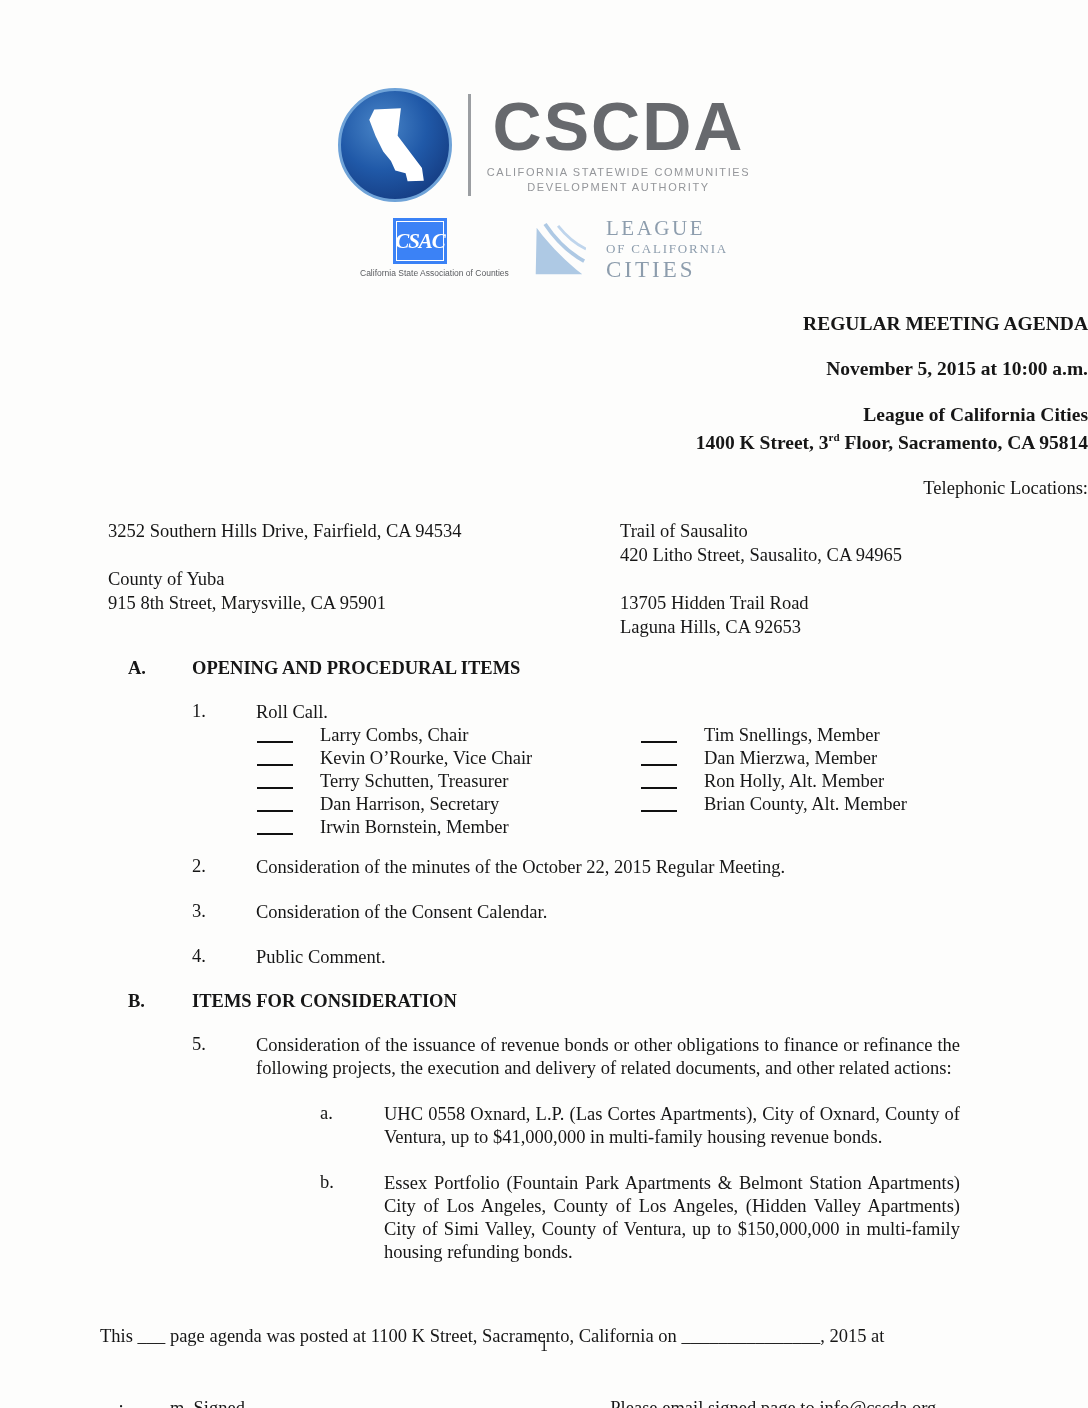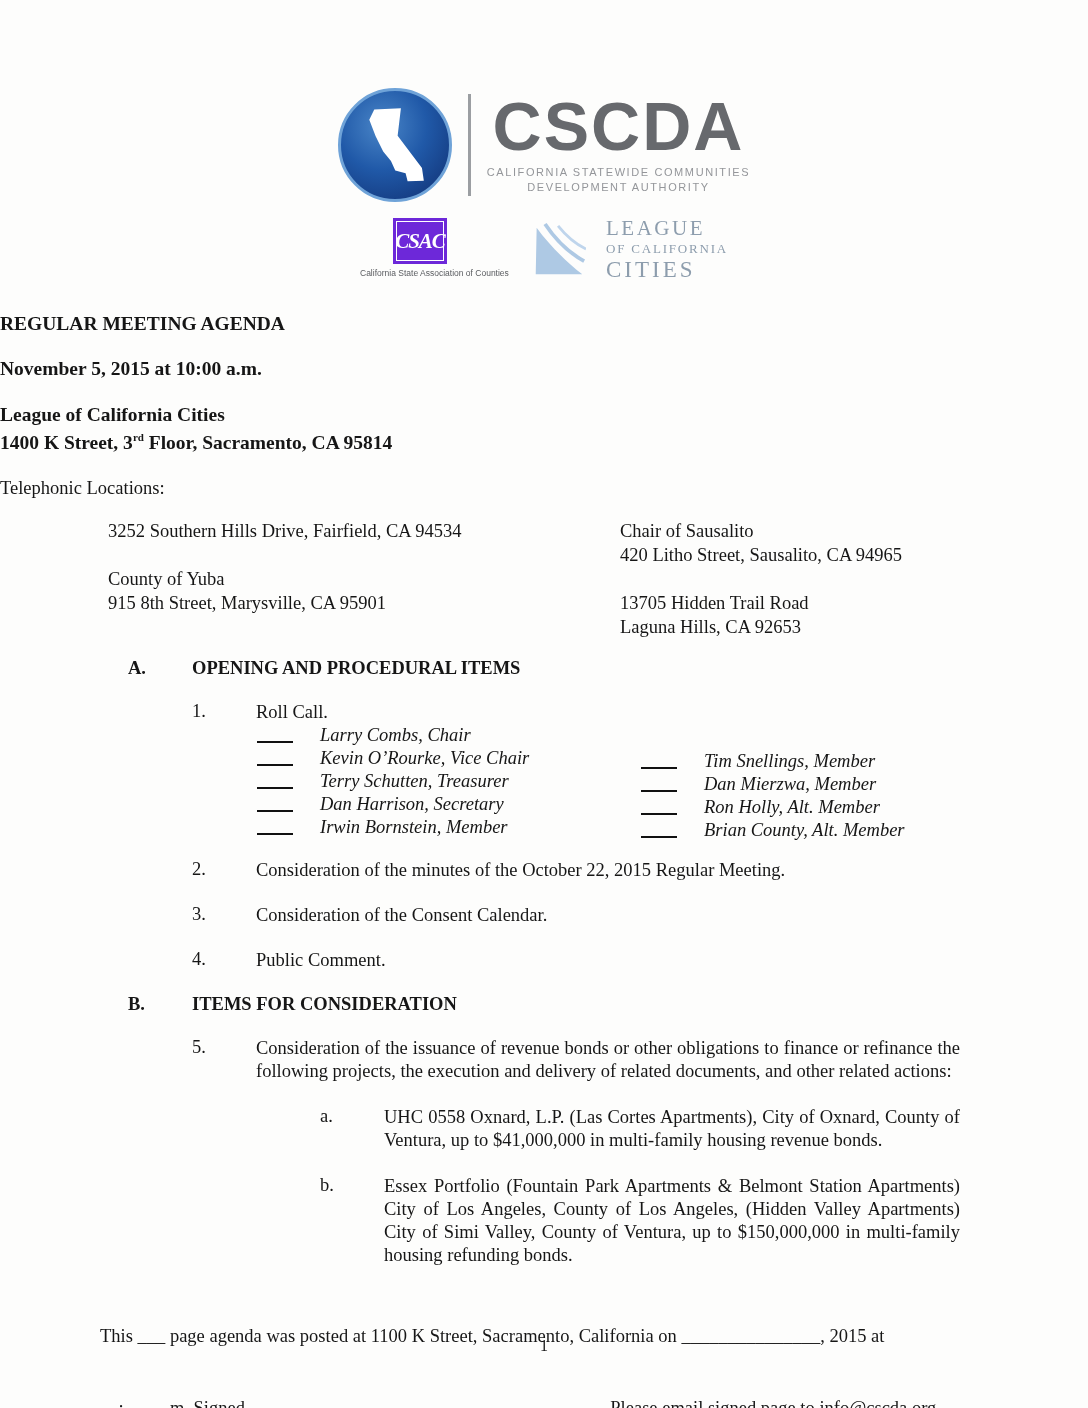--- a/index.html
+++ b/index.html
@@ -29,33 +29,33 @@
     font-family:"Liberation Sans", sans-serif; font-weight:bold;
     font-size:68px; line-height:0.92; color:#67696d; letter-spacing:2px;
   }
   .cscda-tagline {
     font-family:"Liberation Sans", sans-serif;
     font-size:11px; color:#94969a; letter-spacing:1.6px; line-height:1.35; margin-top:7px;
   }
 
   .logo-row2 { display:flex; justify-content:center; align-items:flex-start; gap:52px; margin-top:16px; height:64px; }
   .csac { text-align:center; width:120px; }
-  .csac-square { width:54px; height:46px; background:#6d28d9; margin:0 auto; position:relative; }
+  .csac-square { width:54px; height:46px; background:#3b82f6; margin:0 auto; position:relative; }
   .csac-inner { position:absolute; top:3px; left:3px; right:3px; bottom:3px; border:1px solid #ffffff; display:flex; align-items:center; justify-content:center; }
   .csac-acronym-text { color:#ffffff; font-style:italic; font-weight:bold; font-size:21px; letter-spacing:-1px; }
   .csac-caption { font-family:"Liberation Sans", sans-serif; font-size:8.5px; color:#5a5c60; margin-top:4px; white-space:nowrap; }
 
   .league { display:flex; align-items:center; gap:20px; }
   .league-text { text-align:left; color:#8d9dad; line-height:1; }
   .league-l1 { font-size:21px; letter-spacing:2.5px; }
   .league-l2 { font-size:13px; letter-spacing:1.8px; margin-top:3px; }
   .league-l3 { font-size:23px; letter-spacing:3px; margin-top:3px; }
 
   
-  .title-block { text-align:left; }
+  .title-block { text-align:right; }
   .doc-title   { font-weight:bold; font-size:19.5px; margin-top:30px; line-height:24px; }
   .doc-date    { font-weight:bold; font-size:19.5px; margin-top:21px; line-height:24px; }
   .venue       { font-weight:bold; font-size:19.5px; margin-top:22px; line-height:23px; }
   .venue sup   { font-size:11px; }
   .telephonic  { margin-top:22px; line-height:24px; }
 
   
   .locations { display:flex; margin-top:19px; padding-left:108px; padding-right:100px; }
   .loc-left  { width:512px; }
   .loc-right { flex:1; }
@@ -68,22 +68,22 @@
   .section-head.later { margin-top:22px; }
   .w64 { width:64px; flex-shrink:0; }
   .item { display:flex; margin-left:64px; margin-top:22px; }
   .item.tight { margin-top:17px; }
   .item-text { flex:1; line-height:23px; }
   .justify { text-align:justify; }
   .subitem { display:flex; margin-left:192px; margin-top:23px; }
 
   .rollcall { display:flex; margin-left:128px; }
   .rc-left  { width:384px; }
-  .rc-right { flex:1;margin-top:26px; }
-  .rc-row   { display:flex; line-height:23px; white-space:nowrap;font-style:italic; }
+  .rc-right { flex:1; }
+  .rc-row   { display:flex; line-height:23px; white-space:nowrap; }
   .rc-blank { width:64px; flex-shrink:0; position:relative; }
   .rc-blank::after { content:""; position:absolute; left:1px; bottom:4px; width:36px; border-bottom:2px solid #111; }
 
   
   .footer {
     position:absolute; left:100px; right:92px; top:1276px;
     font-size:18.5px; line-height:24px; white-space:pre-wrap;
   }
   .page-num { position:absolute; top:1337px; left:0; width:100%; text-align:center; font-size:16px; }
 </style>
@@ -141,21 +141,21 @@
 </div>
 
 <div class="locations">
   <div class="loc-left">
     <div class="loc-line">3252 Southern Hills Drive, Fairfield, CA 94534</div>
     <div class="loc-line"></div>
     <div class="loc-line">County of Yuba</div>
     <div class="loc-line">915 8th Street, Marysville, CA 95901</div>
   </div>
   <div class="loc-right">
-    <div class="loc-line">Chair of Sausalito</div>
+    <div class="loc-line">Trail of Sausalito</div>
     <div class="loc-line">420 Litho Street, Sausalito, CA 94965</div>
     <div class="loc-line"></div>
     <div class="loc-line">13705 Hidden Trail Road</div>
     <div class="loc-line">Laguna Hills, CA 92653</div>
   </div>
 </div>
 
 <div class="agenda">
 
   <div class="section-head first">

